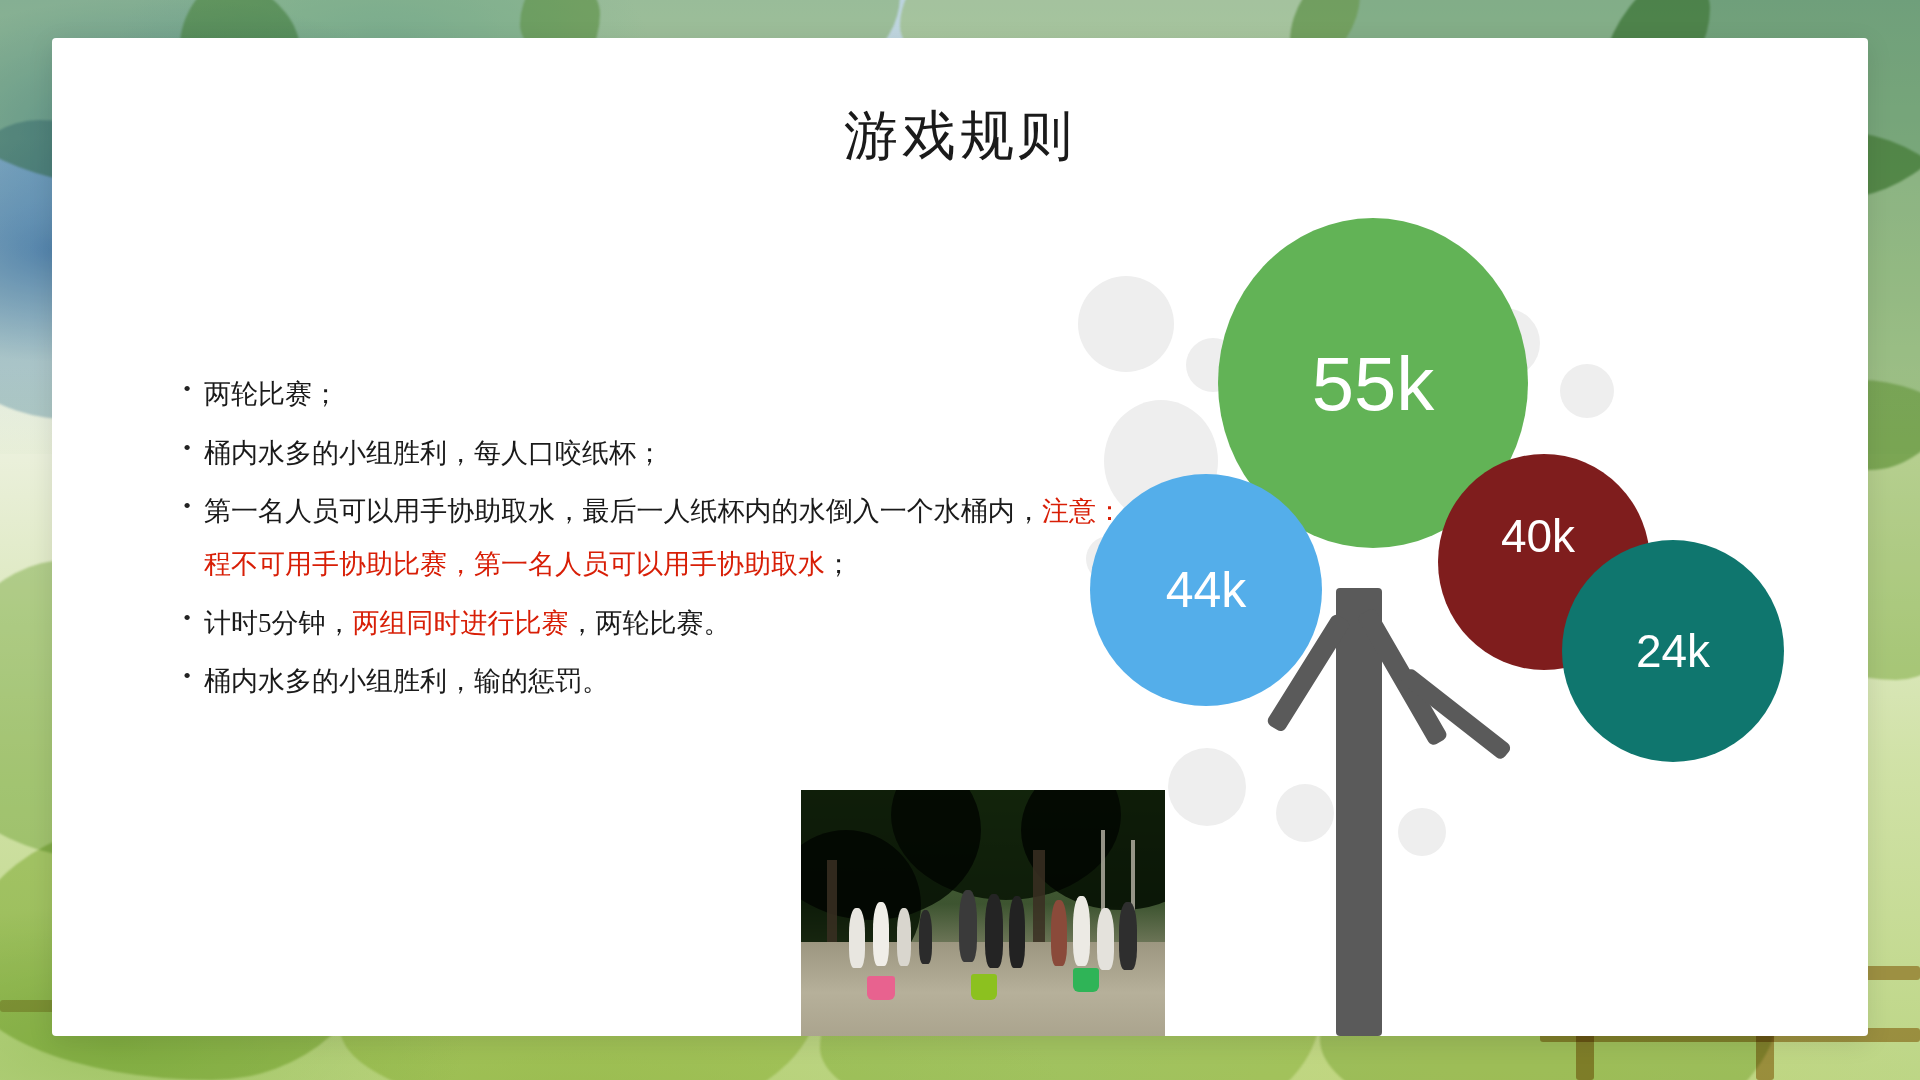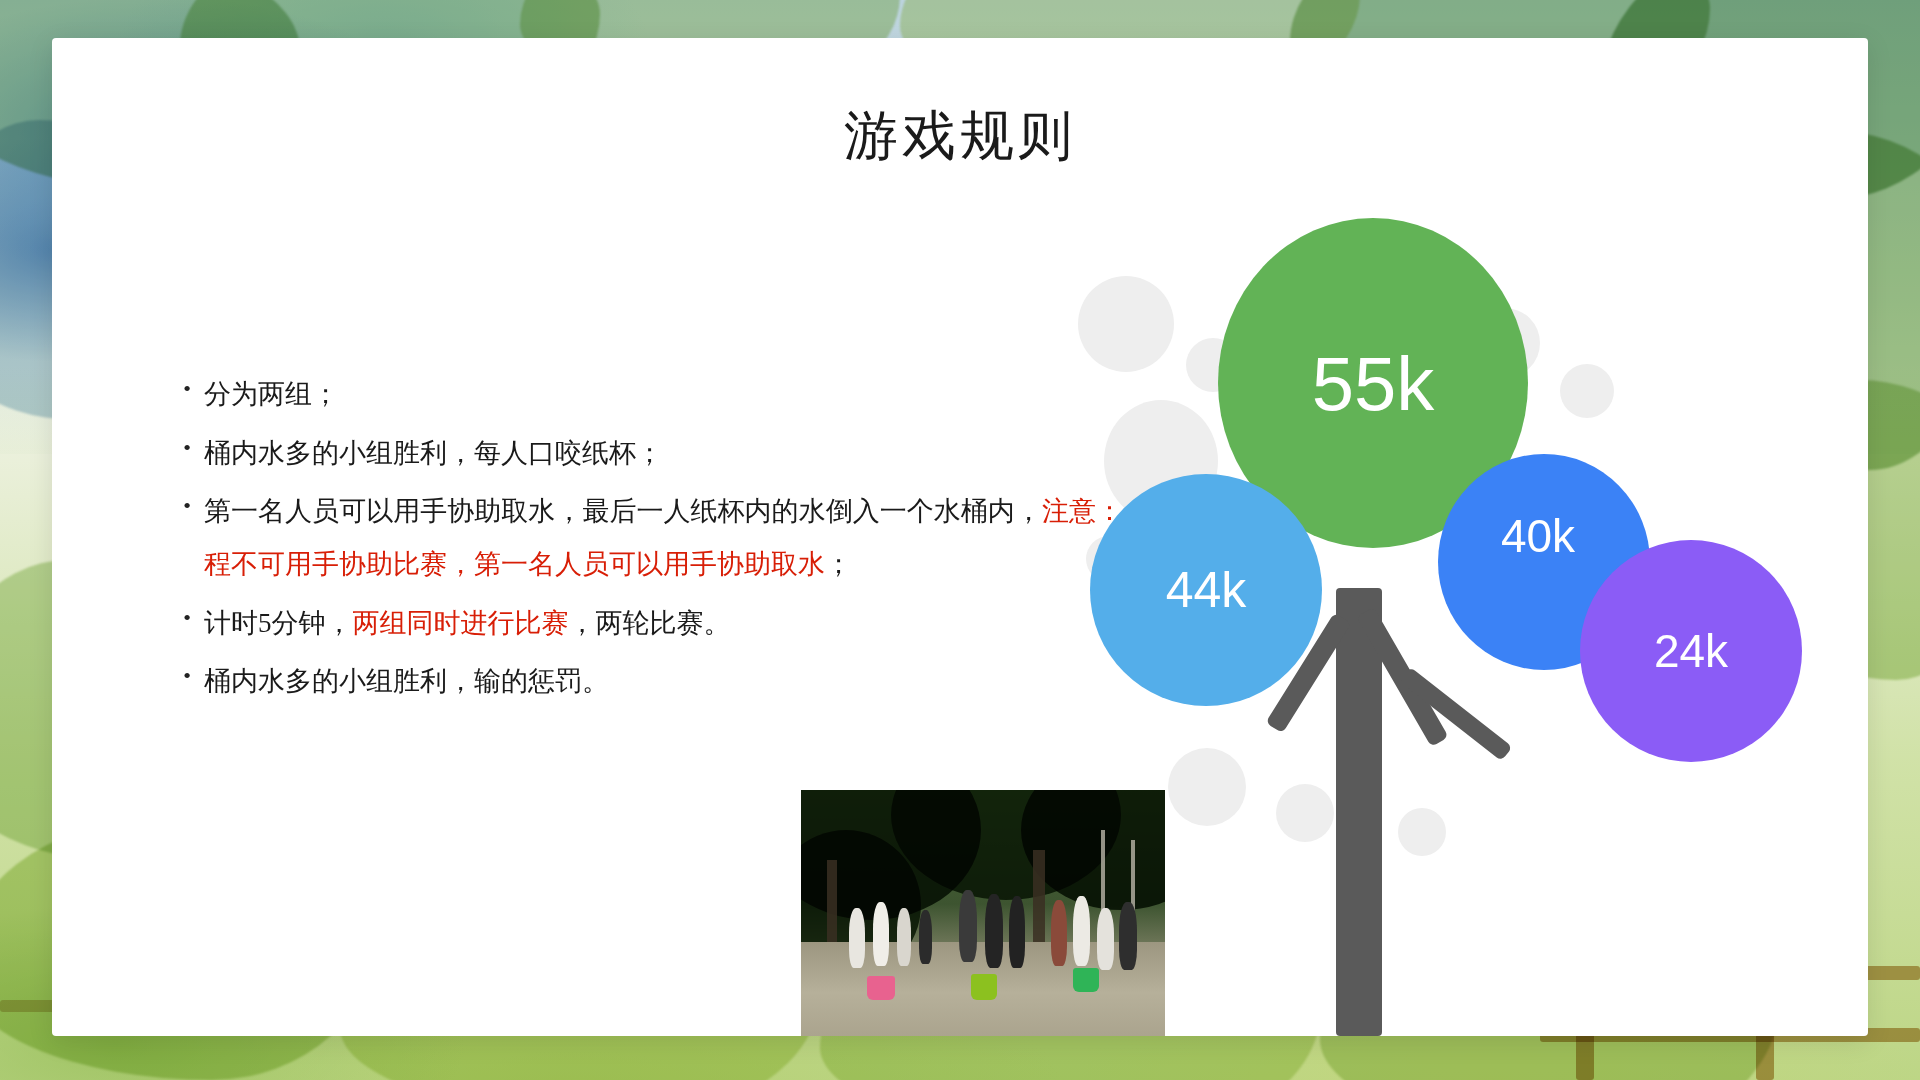--- a/index.html
+++ b/index.html
@@ -132,21 +132,21 @@
   <div class="fence" style="left:0px;top:1000px;width:300px;height:12px;opacity:.5;"></div>
 </div>
 
 <div class="card">
 
   <div class="slide-title">游戏规则</div>
 
   <div class="bullets" id="bullets">
       <div class="bullet-row">
         <div class="bullet-dot">•</div>
-        <div class="bullet-text"><span>分为两组；</span></div>
+        <div class="bullet-text"><span>两轮比赛；</span></div>
       </div>
       <div class="bullet-row">
         <div class="bullet-dot">•</div>
         <div class="bullet-text"><span>桶内水多的小组胜利，每人口咬纸杯；</span></div>
       </div>
       <div class="bullet-row">
         <div class="bullet-dot">•</div>
         <div class="bullet-text"><span>第一名人员可以用手协助取水，最后一人纸杯内的水倒入一个水桶内，</span><span style="color: rgb(216, 30, 6);">注意：全程不可用手协助比赛，第一名人员可以用手协助取水</span><span>；</span></div>
       </div>
       <div class="bullet-row">
@@ -203,21 +203,21 @@
     <div class="branch" style="left:196px;top:410px;width:20px;height:130px;transform:rotate(32deg);"></div>
     <div class="branch" style="left:362px;top:404px;width:20px;height:150px;transform:rotate(-30deg);"></div>
     <div class="branch" style="left:430px;top:436px;width:18px;height:130px;transform:rotate(-52deg);"></div>
 
     <div class="bubble" style="left:150px;top:30px;width:310px;height:330px;background:#62b356;font-size:76px;">
       <span>55k</span>
     </div>
     <div class="bubble" style="left:22px;top:286px;width:232px;height:232px;background:#54aeea;font-size:50px;">
       <span>44k</span>
     </div>
-    <div class="bubble" style="left:370px;top:266px;width:212px;height:216px;background:#3b82f6;font-size:46px;">
+    <div class="bubble" style="left:370px;top:266px;width:212px;height:216px;background:#7f1d1d;font-size:46px;">
       <span style="position:relative;top:-26px;left:-6px;">40k</span>
     </div>
-    <div class="bubble" style="left:512px;top:352px;width:222px;height:222px;background:#8b5cf6;font-size:46px;">
+    <div class="bubble" style="left:494px;top:352px;width:222px;height:222px;background:#0f766e;font-size:46px;">
       <span>24k</span>
     </div>
   </div>
 
 </div>
 
 </body></html>

